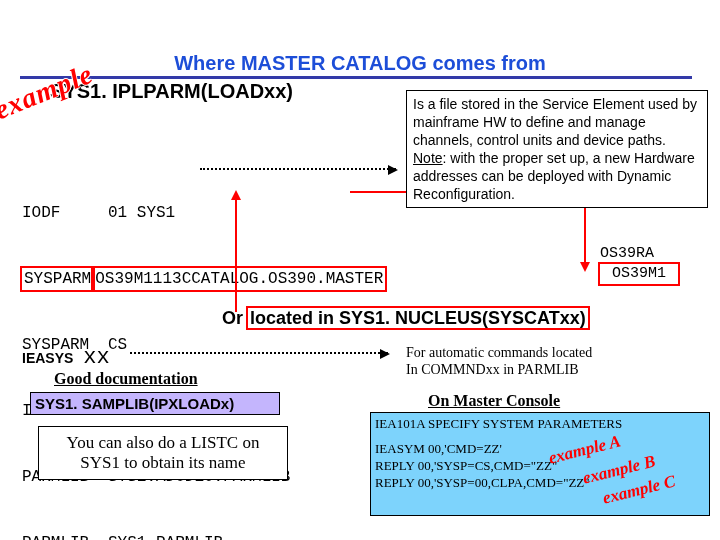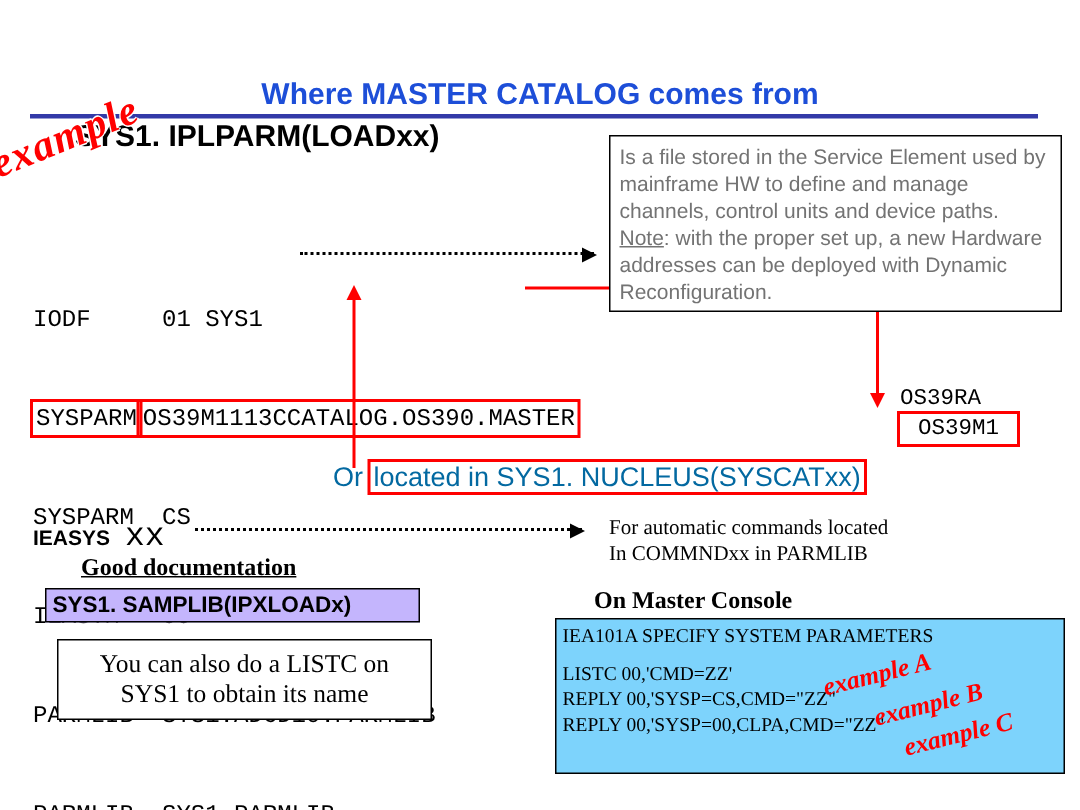--- a/index.html
+++ b/index.html
@@ -79,37 +79,37 @@
   .arrow-up-red-head {
     position: absolute; left: 231px; top: 190px;
     width: 0; height: 0;
     border-left: 5px solid transparent;
     border-right: 5px solid transparent;
     border-bottom: 10px solid #ff0000;
   }
 
   .or-line {
     position: absolute; left: 222px; top: 308px;
-    font-weight: normal; font-size: 18px; color: #0369a1;
+    font-weight: bold; font-size: 18px; color: #000000;
   }
   .or-line .red-box {
     outline: 2px solid #ff0000; padding: 0 2px;
   }
 
   .info-box-1 {
     position: absolute; left: 406px; top: 90px; width: 288px;
     border: 1px solid #000; background: #fff;
     font-family: "Comic Sans MS", cursive, sans-serif;
-    font-size: 14px; padding: 4px 6px; line-height: 18px; color: #737373;
+    font-size: 14px; padding: 4px 6px; line-height: 18px; color: #000000;
   }
   .note-u { text-decoration: underline; }
 
   .os39-list {
     position: absolute; left: 600px; top: 244px;
-    font-family: "Courier New", monospace; font-size: 15px; line-height: 20px; margin-top: 12px;
+    font-family: "Courier New", monospace; font-size: 15px; line-height: 20px;
   }
   .os39-list .hl { outline: 2px solid #ff0000; padding: 0 12px; display:inline-block; }
 
   .ieasys-line {
     position: absolute; left: 22px; top: 345px;
     font-family: Arial; font-size: 14px; font-weight: bold;
   }
   .ieasys-line .xx { font-family: "Courier New", monospace; font-size: 22px; font-weight: normal; padding-left: 10px; }
 
   .good-doc {
@@ -130,23 +130,23 @@
     font-family: "Comic Sans MS", cursive; font-size: 17px;
     text-align: center; background: #fff;
   }
 
   .auto-cmd {
     position: absolute; left: 406px; top: 344px; width: 290px;
     font-family: "Comic Sans MS", cursive; font-size: 14px; line-height: 17px;
   }
 
   .master-console-title {
-    position: absolute; left: 396px; top: 392px;
+    position: absolute; left: 428px; top: 392px;
     font-family: "Comic Sans MS", cursive; font-size: 16px;
-    font-weight: bold;
+    text-decoration: underline; font-weight: bold;
   }
   .master-console-box {
     position: absolute; left: 370px; top: 412px; width: 330px; height: 98px;
     border: 1px solid #000; background: #7dd3fc;
     font-family: "Comic Sans MS", cursive; font-size: 13px; padding: 2px 4px;
     line-height: 17px;
   }
   .reply-line { white-space: nowrap; font-size: 13px; }
 </style>
 </head>
@@ -207,21 +207,21 @@
 
   <div class="auto-cmd">
     <div>For automatic commands located</div>
     <div>In COMMNDxx in PARMLIB</div>
   </div>
 
   <div class="master-console-title">On Master Console</div>
   <div class="master-console-box">
     <div>IEA101A SPECIFY SYSTEM PARAMETERS</div>
     <div style="height:8px"></div>
-    <div class="reply-line"><span>LISTC 00,'CMD=ZZ'</span></div>
+    <div class="reply-line"><span>IEASYM 00,'CMD=ZZ'</span></div>
     <div class="reply-line"><span>REPLY 00,'SYSP=CS,CMD="ZZ"</span></div>
     <div class="reply-line"><span>REPLY 00,'SYSP=00,CLPA,CMD="ZZ"</span></div>
   </div>
   <div class="stamp-style" style="left:548px; top:440px;">example A</div>
   <div class="stamp-style" style="left:582px; top:460px;">example B</div>
   <div class="stamp-style" style="left:602px; top:480px;">example C</div>
 
 </div>
 
 </body></html>

